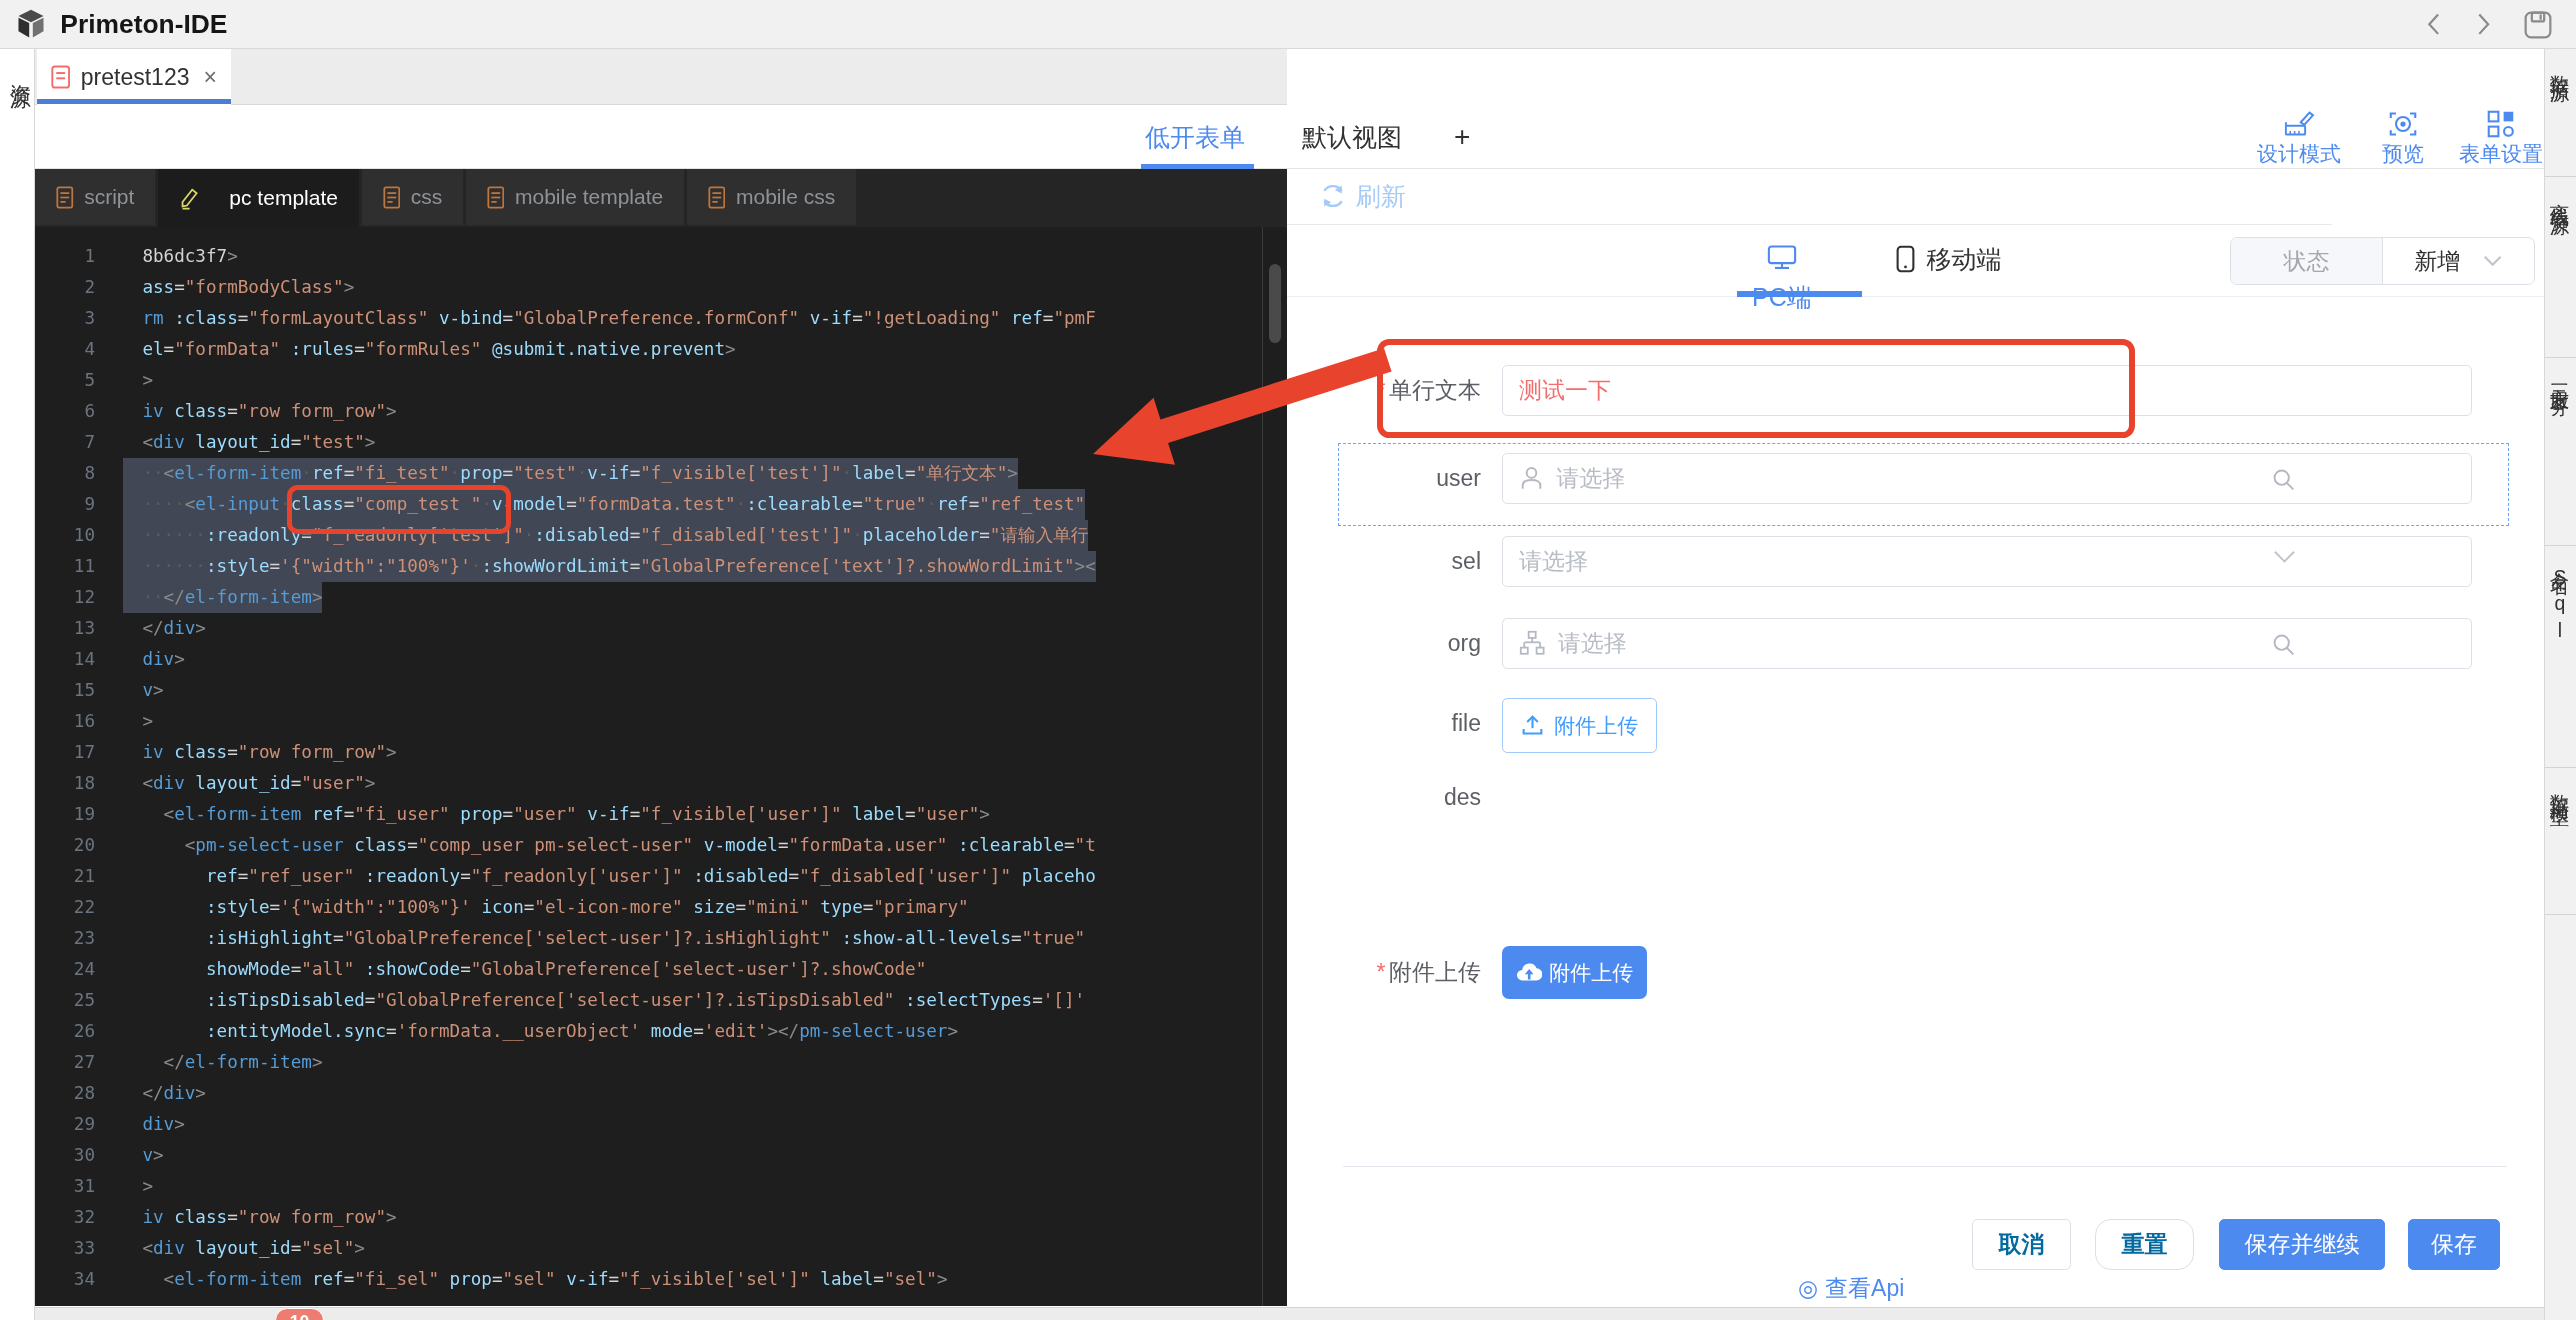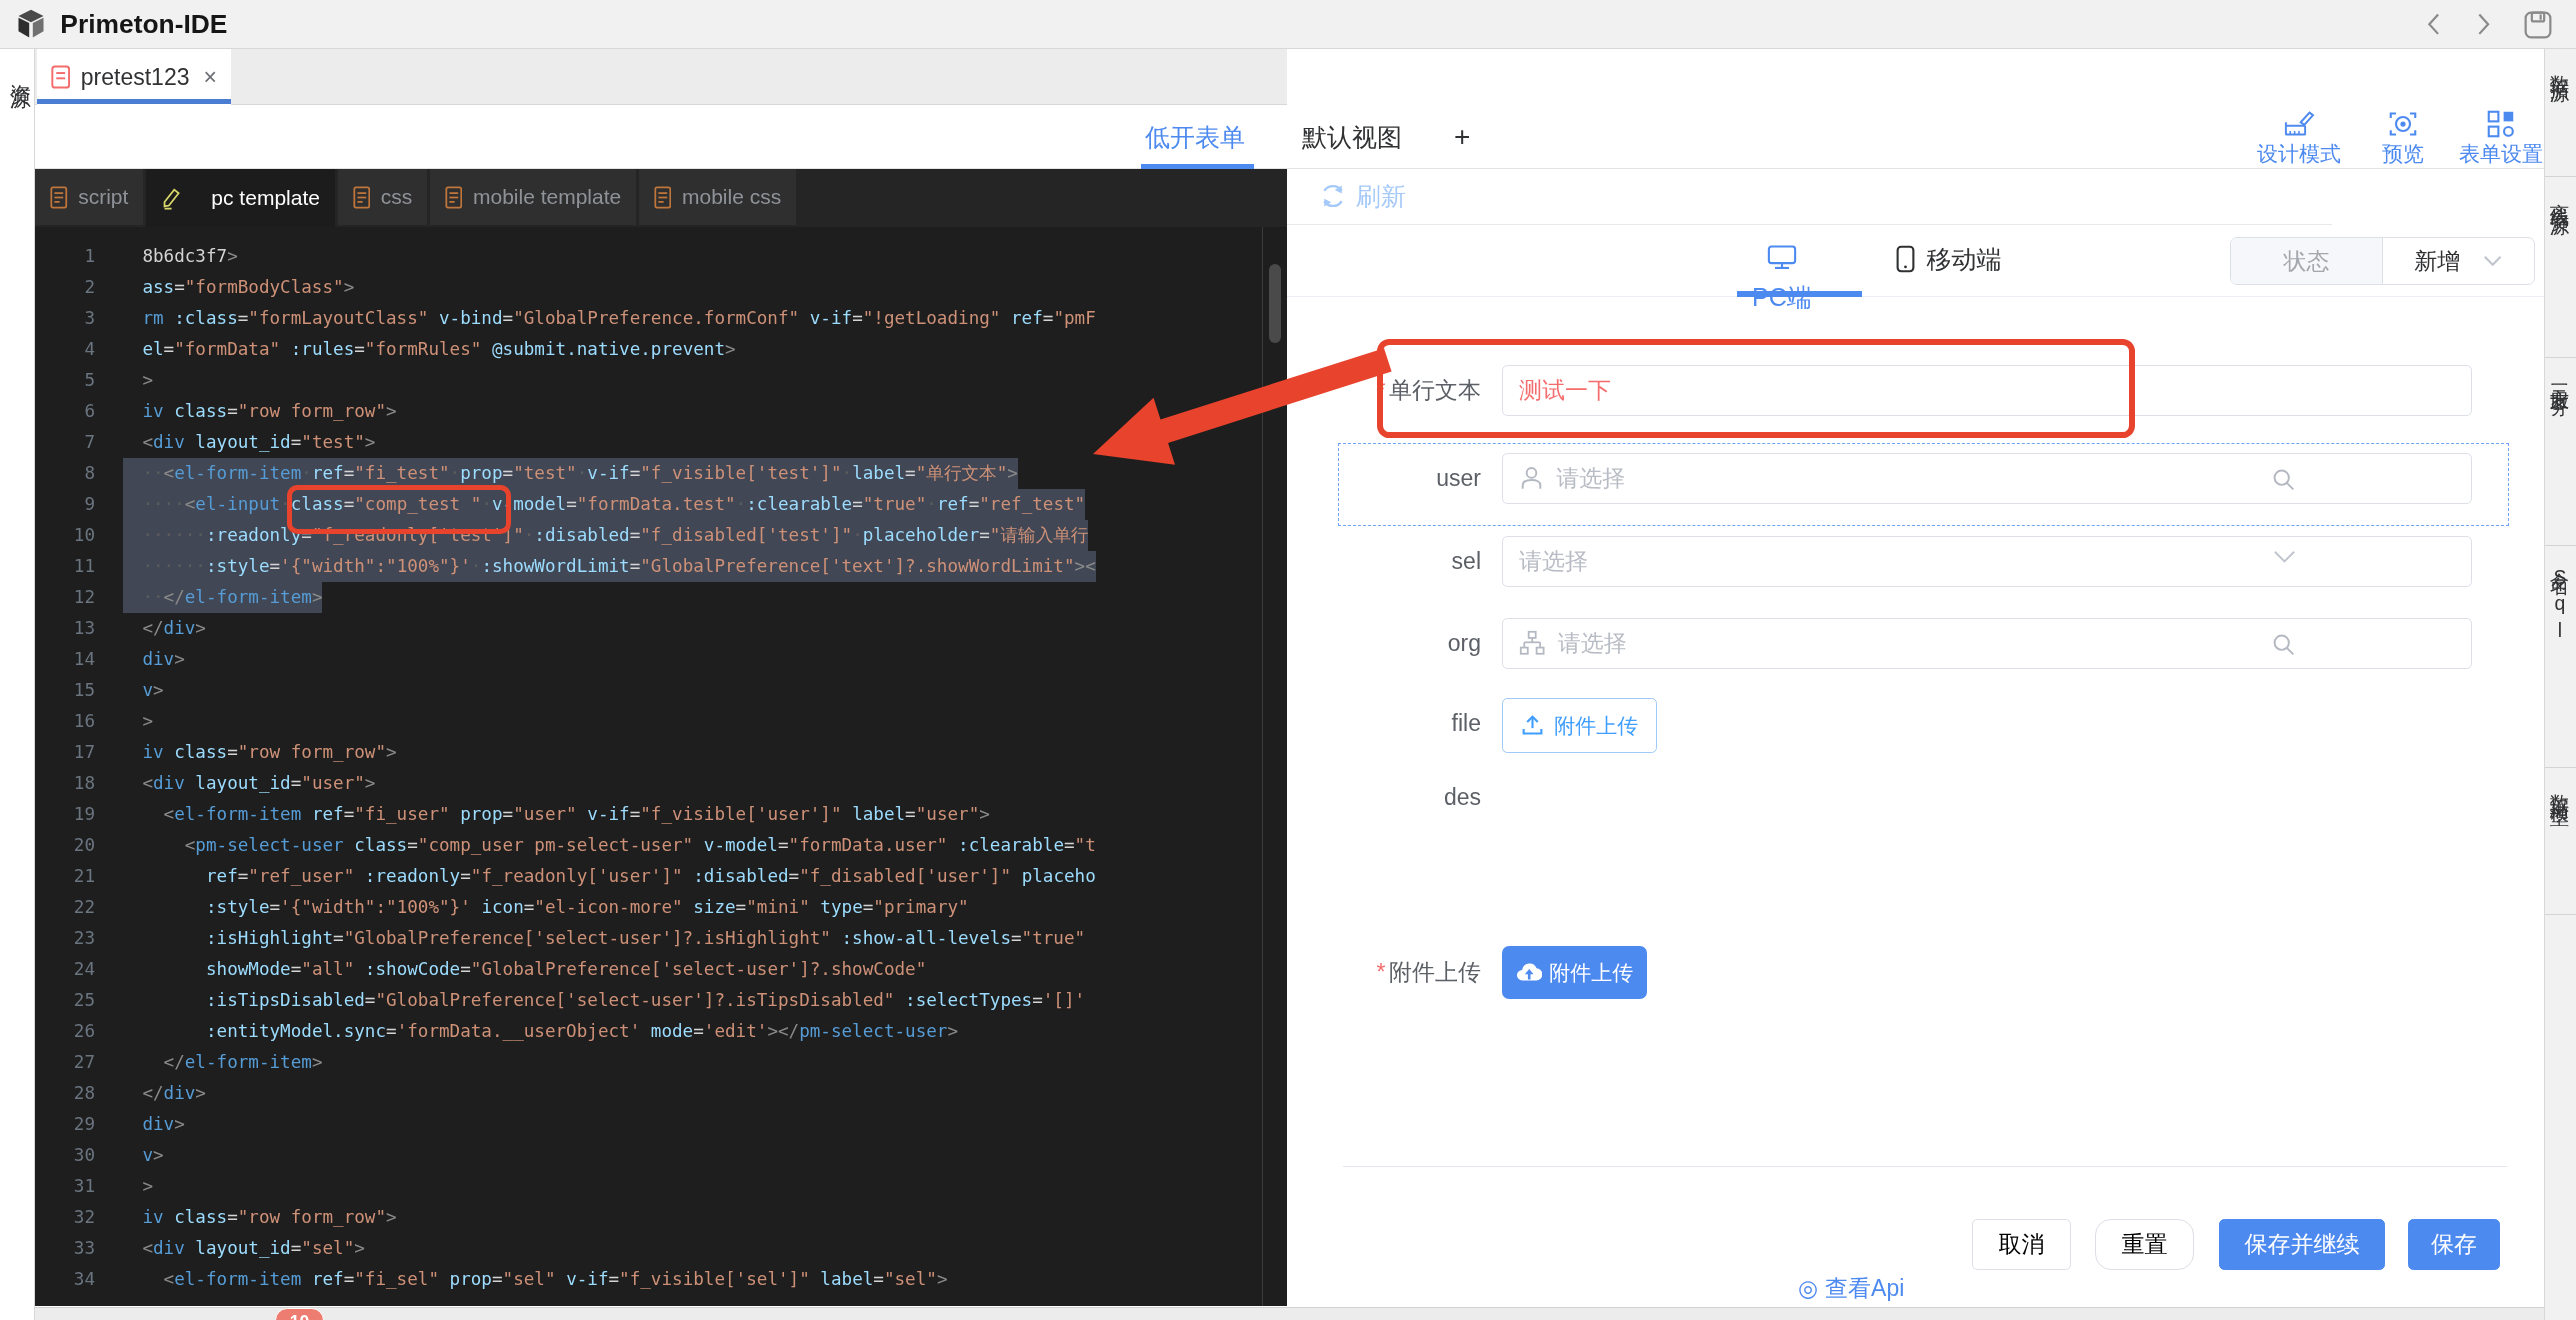--- a/index.html
+++ b/index.html
@@ -34,21 +34,21 @@
   #vtab-form-underline { position:absolute; left:1106px; top:59px; width:113px; height:5.3px; background:#4d8af0; }
   #vtab-default { left:1267px; }
   #vtab-add { left:1419px; font-size:28px; color:#303133; }
   .tool-btn { position:absolute; top:5.3px; display:flex; flex-direction:column; align-items:center; gap:1.8px; color:#4d8af0; }
   .tool-btn .tlabel { font-size:21px; }
   #tool-design { left:2222px; } #tool-preview { left:2347px; } #tool-settings { left:2424px; }
 
   
   #editor { left:35px; top:169px; width:1252px; height:1137px; background:#1e1e1e; overflow:hidden; }
   #etabs { height:58px; background:#252526; display:flex; gap:2.6px; }
-  .etab { height:56px; background:#2f2f30; display:flex; align-items:center; gap:10.6px; padding:0 15px;
+  .etab { height:56px; background:#2f2f30; display:flex; align-items:center; gap:10.6px; padding:0 21px;
     font-size:21px; color:#8f9398; }
   .etab.active { background:#1c1c1c; color:#fff; height:58px;gap:31px; }
   #code { padding-top:14px; font-family:"DejaVu Sans Mono", monospace; font-size:17.6px; line-height:31px; }
   .code-line { white-space:pre; display:flex; }
   .ln { display:inline-block; width:88px; padding-right:28px; text-align:right; color:#6b7580; flex:none; }
   .lc { display:inline-block; padding-left:19.4px; }
   .lc.sel { background:#414754; }
   .tk-t { color:#569cd6; } .tk-a { color:#9cdcfe; } .tk-s { color:#ce9178; }
   .tk-p { color:#8a8a8a; } .tk-o { color:#d4d4d4; } .tk-x { color:#d4d4d4; } .tk-w { color:#5d5d5d; }
   #scroll-line { position:absolute; left:1262px; top:227px; width:0.9px; height:1079px; background:#3b3b3b; }
@@ -89,21 +89,21 @@
     font-size:23px; padding:12.3px 16px; color:#303133; font-family:"Liberation Sans", sans-serif; outline:none; }
   textarea#des-area::placeholder { color:#c2c6cd; }
   #file-btn { width:155px; height:55px; border:0.9px solid #9ec9f8; border-radius:5.3px; background:#fff;
     color:#409eff; font-size:21px; display:flex; align-items:center; justify-content:center; gap:10.6px; }
   #upload-btn { width:145px; height:53px; border:none; border-radius:7px; background:#4d8af0;
     color:#fff; font-size:21px; display:flex; align-items:center; justify-content:center; gap:7px; }
 
   #form-divider { position:absolute; left:56px; top:997px; width:1164px; height:0.9px; background:#e4e7ed; }
   .footer-btn { position:absolute; top:1050px; height:51px; border-radius:5.3px; font-size:23px;
     display:flex; align-items:center; justify-content:center; }
-  .btn-plain { background:#fff; border:0.9px solid #dcdfe6; color:#000000; }
+  .btn-plain { background:#fff; border:0.9px solid #dcdfe6; color:#0369a1;font-weight:bold; }
   .btn-primary { background:#4d8af0; border:0.9px solid #4d8af0; color:#fff; }
   #btn-cancel { left:685px; width:99px; } #btn-reset { left:808px; width:99px;border-radius:16px; }
   #btn-save-continue { left:932px; width:166px; } #btn-save { left:1121px; width:92px; }
   #view-api { position:absolute; left:511px; top:1104px; color:#4d8af0; font-size:23px; display:flex; align-items:center; gap:7px; }
 
   
   #right-rail { left:2544px; top:49px; width:32px; height:1271px; background:#f1f1f1; border-left:0.9px solid #d8d8d8; }
   .rail-item { border-bottom:0.9px solid #d3d3d3; display:flex; justify-content:center; padding-top:10.6px; }
   .rail-item .vtext { writing-mode:vertical-lr; text-orientation:upright; font-size:19.4px; color:#303133; letter-spacing:4.4px; }
 

